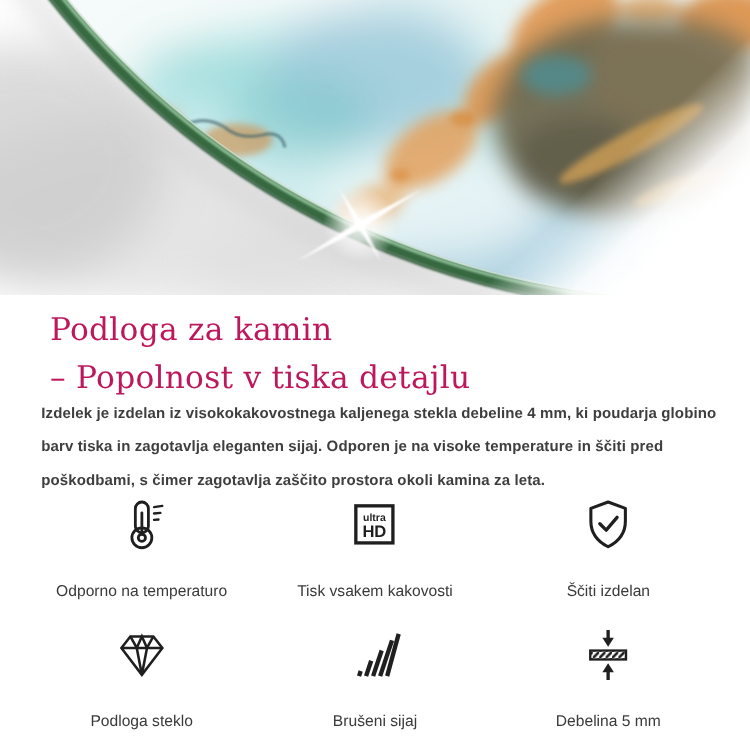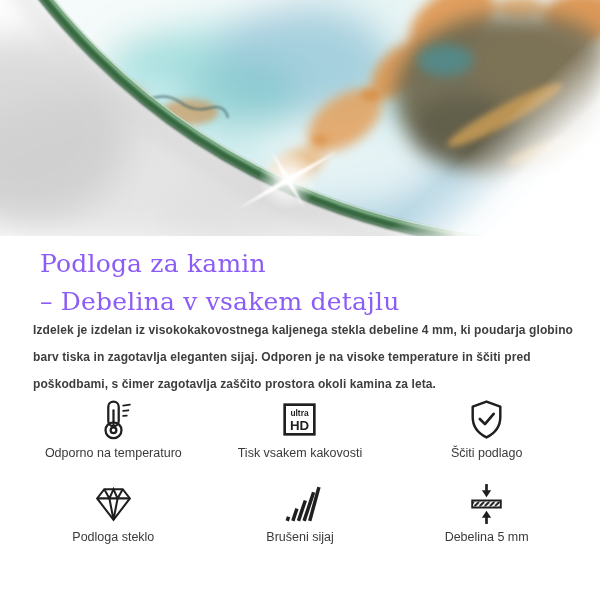--- a/index.html
+++ b/index.html
@@ -5,32 +5,32 @@
   html,body{margin:0;padding:0;}
   body{
     width:600px;height:600px;position:relative;overflow:hidden;
     background:#ffffff;font-family:"Liberation Sans",sans-serif;
   }
   .hero{position:absolute;left:0;top:0;width:600px;height:236px;}
   .hero svg{display:block;}
   .title{
     position:absolute;left:40px;top:228px;width:520px;
     font-family:"DejaVu Serif","Liberation Serif",serif;
-    font-size:25px;line-height:38px;font-weight:400;color:#8b5cf6;
+    font-size:25px;line-height:38px;font-weight:400;color:#be185d;
     letter-spacing:.2px;
   }
   .desc{
     position:absolute;left:33px;top:305px;width:545px;
     font-size:12px;line-height:27px;color:#3e3e3e;letter-spacing:.1px;font-weight:bold;
   }
   .features{
     position:absolute;left:20px;top:397px;width:560px;
     display:grid;grid-template-columns:1fr 1fr 1fr;row-gap:21px;
   }
-  .feature{display:flex;flex-direction:column;align-items:center;gap:4px;}
+  .feature{display:flex;flex-direction:column;align-items:center;gap:24px;}
   .feature .icon{width:45px;height:45px;display:block;}
   .feature .label{font-size:12.5px;color:#3a3a3a;white-space:nowrap;}
   .ico{stroke:#1f1f1f;fill:none;}
   .badge-txt{font-family:"Liberation Sans",sans-serif;font-weight:bold;fill:#1f1f1f;}
 </style>
 </head>
 <body>
 
 <div class="hero">
   <svg width="600" height="236" viewBox="0 0 600 236">
@@ -132,21 +132,21 @@
       <circle r="30" fill="url(#sparkGlow)" opacity="0.95"></circle>
       <polygon points="-58,0 0,-3 58,0 0,3" fill="#ffffff" filter="url(#b1)"></polygon>
       <polygon points="0,-34 -2.5,0 0,34 2.5,0" fill="#ffffff" filter="url(#b1)"></polygon>
       <circle r="3.5" fill="#ffffff"></circle>
     </g>
   </svg>
 </div>
 
 <h1 class="title">
   <span>Podloga za kamin</span><br>
-  <span>– Debelina v vsakem detajlu</span>
+  <span>– Popolnost v tiska detajlu</span>
 </h1>
 
 <p class="desc">Izdelek je izdelan iz visokokakovostnega kaljenega stekla debeline 4 mm, ki poudarja globino barv tiska in zagotavlja eleganten sijaj. Odporen je na visoke temperature in ščiti pred poškodbami, s čimer zagotavlja zaščito prostora okoli kamina za leta.</p>
 
 <div class="features">
 
   <div class="feature">
     <svg class="icon" viewBox="0 0 44 44">
       <circle class="ico" cx="22" cy="32.5" r="7.8" fill="#fff" stroke-width="2.2"></circle>
       <rect class="ico" x="16.9" y="4.5" width="10.2" height="24" rx="5.1" fill="#fff" stroke-width="2.2"></rect>
@@ -166,21 +166,21 @@
       <text class="badge-txt" x="22" y="32" font-size="13" text-anchor="middle">HD</text>
     </svg>
     <div class="label">Tisk vsakem kakovosti</div>
   </div>
 
   <div class="feature">
     <svg class="icon" viewBox="0 0 44 44">
       <path class="ico" d="M22 4.5 L35.5 9.5 V19.5 C35.5 29.5 30 35.5 22 39.5 C14 35.5 8.5 29.5 8.5 19.5 V9.5 Z" stroke-width="2.4" stroke-linejoin="round"></path>
       <path class="ico" d="M15.5 21.5 L20.5 26.5 L29 16.5" stroke-width="2.6" stroke-linecap="round" stroke-linejoin="round"></path>
     </svg>
-    <div class="label">Ščiti podlago</div>
+    <div class="label">Ščiti izdelan</div>
   </div>
 
   <div class="feature">
     <svg class="icon" viewBox="0 0 44 44">
       <path class="ico" d="M13 8 L31 8 L38 17 L22 38 L6 17 Z" stroke-width="2" stroke-linejoin="miter"></path>
       <path class="ico" d="M6 17 H38" stroke-width="2"></path>
       <path class="ico" d="M13 8 L18 17 L22 8 L26 17 L31 8" stroke-width="2" stroke-linejoin="miter"></path>
       <path class="ico" d="M18 17 L22 38 M26 17 L22 38" stroke-width="2"></path>
     </svg>
     <div class="label">Podloga steklo</div>

